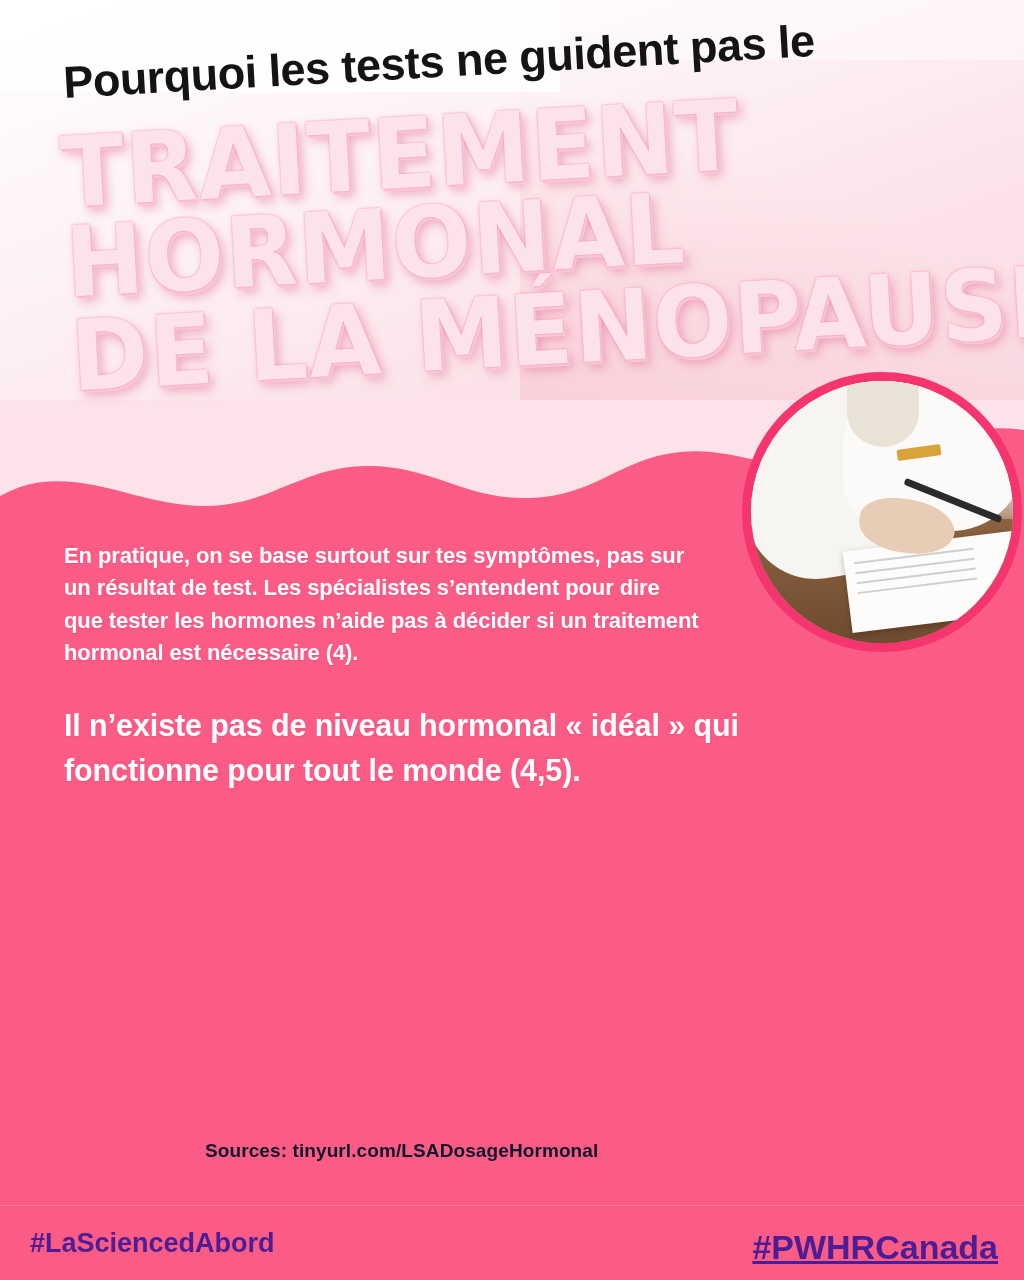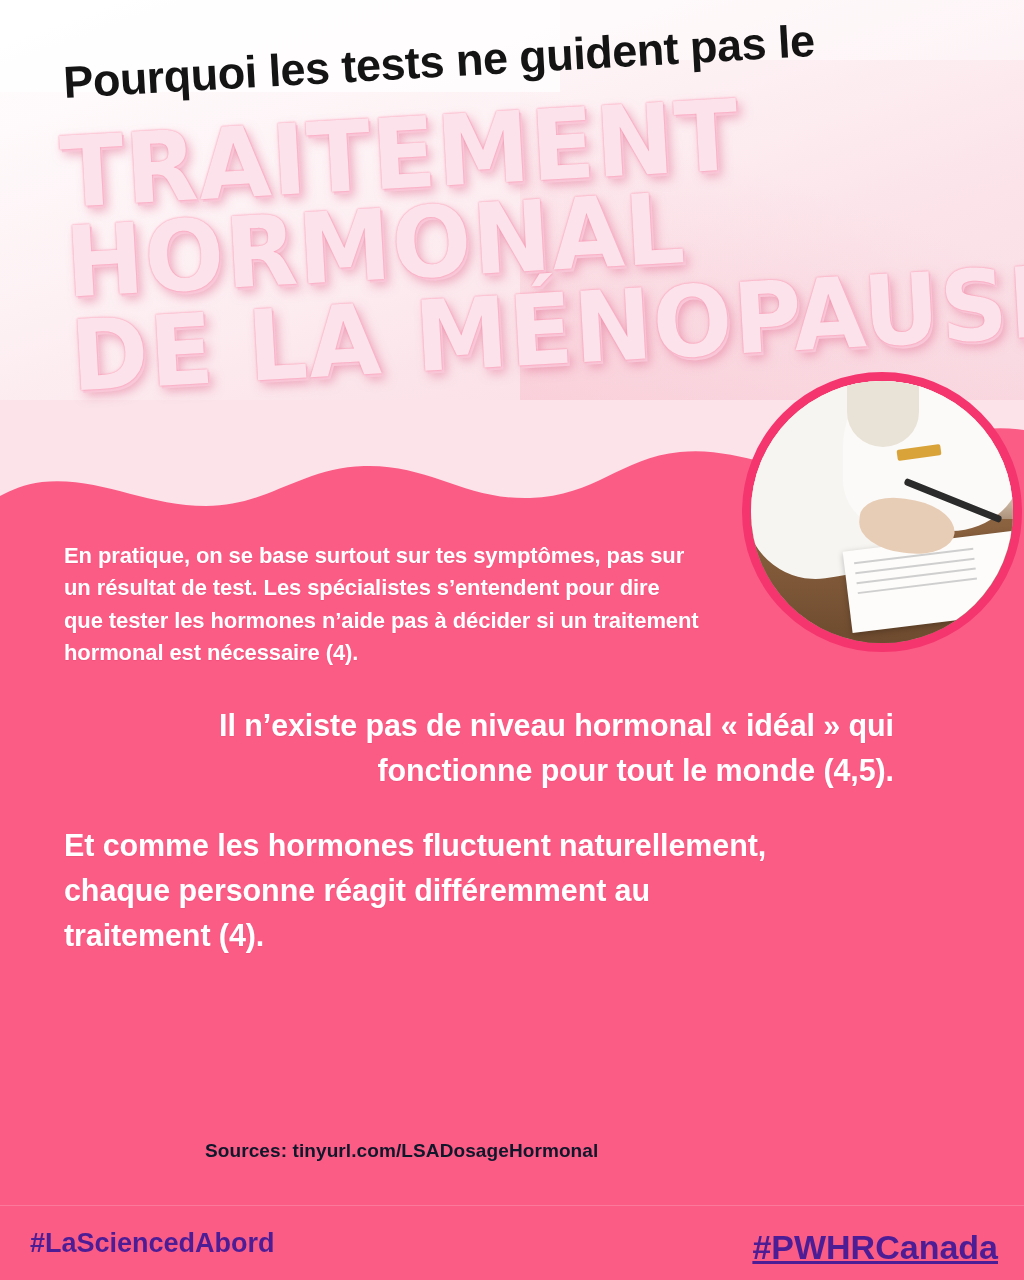--- a/index.html
+++ b/index.html
@@ -215,21 +215,21 @@
   }
   .para {
     font-size: 30.5px;
     font-weight: bold;
     line-height: 1.47;
     letter-spacing: -0.1px;
     margin: 0 0 28px 0;
     text-shadow: 0 1px 1px rgba(190,40,80,0.18);
   }
   .para.p1 { width: 640px; font-size: 22px; }
-  .para.p2 { width: 830px; margin-top: 34px; text-align: right; }
+  .para.p2 { width: 830px; margin-top: 34px; }
   .para.p3 { width: 720px; margin-top: 30px; }
 
   .sources {
     position: absolute;
     left: 205px;
     top: 1140px;
     font-size: 19px;
     font-weight: bold;
     color: #0f172a;
     letter-spacing: 0.1px;
@@ -293,21 +293,20 @@
       <div class="ph-badge"></div>
       <div class="ph-paper"></div>
       <div class="ph-hand"></div>
       <div class="ph-pen"></div>
     </div>
   </div>
 
   <div class="body-copy">
     <p class="para p1">En pratique, on se base surtout sur tes symptômes, pas sur un résultat de test. Les spécialistes s’entendent pour dire que tester les hormones n’aide pas à décider si un traitement hormonal est nécessaire (4).</p>
     <p class="para p2">Il n’existe pas de niveau hormonal « idéal » qui fonctionne pour tout le monde (4,5).</p>
-    <p class="para p3">Et comme les hormones fluctuent naturellement, chaque personne réagit différemment au traitement (4).</p>
   </div>
 
   <div class="sources">Sources: tinyurl.com/LSADosageHormonal</div>
 
   <div class="footer-band"></div>
   <div class="hashtag-left">#LaSciencedAbord</div>
   <div class="hashtag-right">#PWHRCanada</div>
 
 </div>
 

